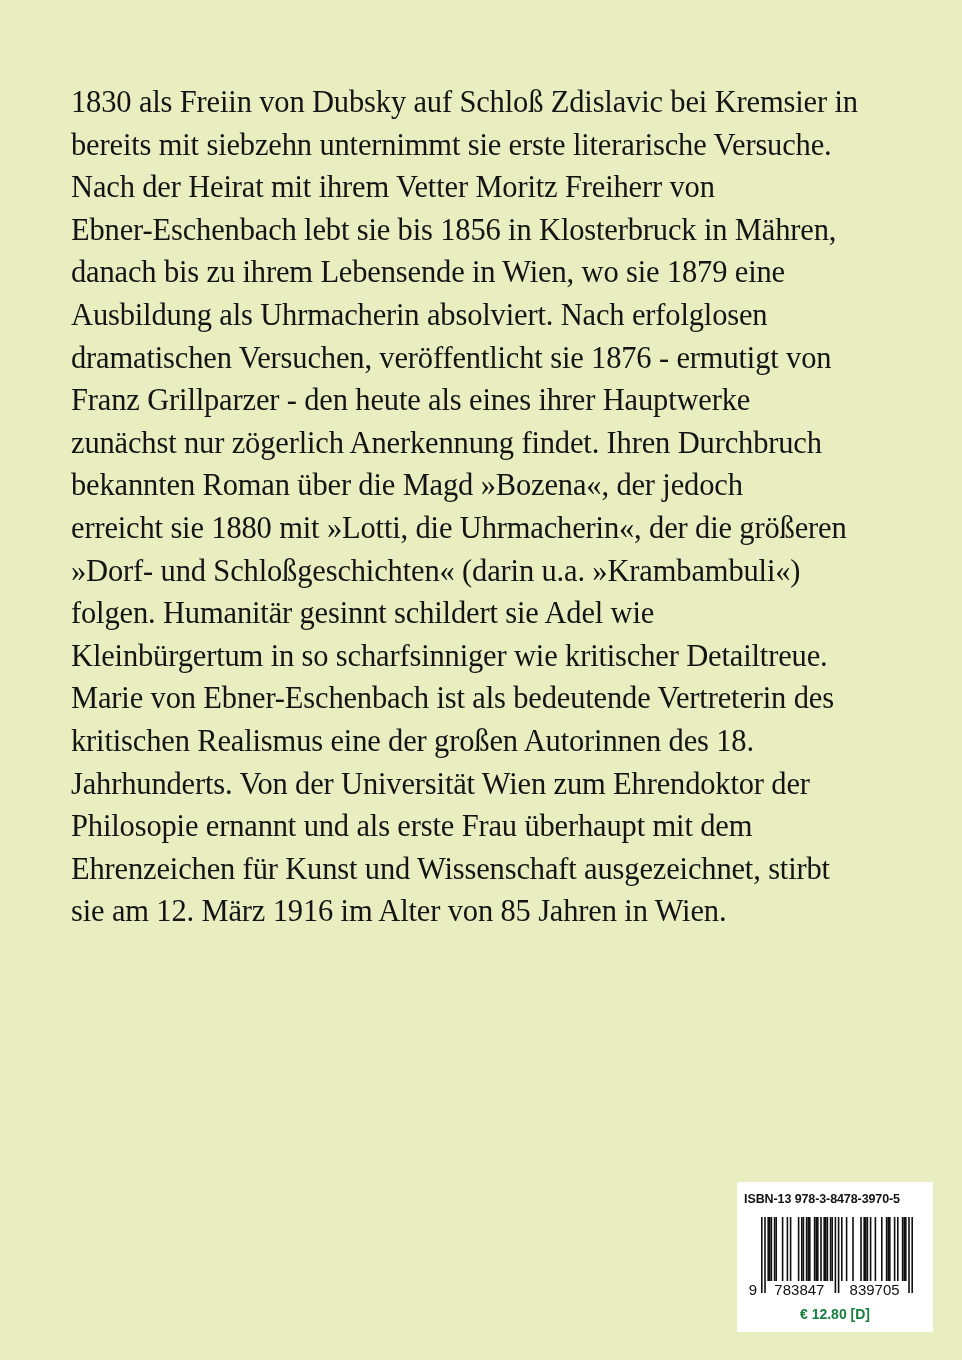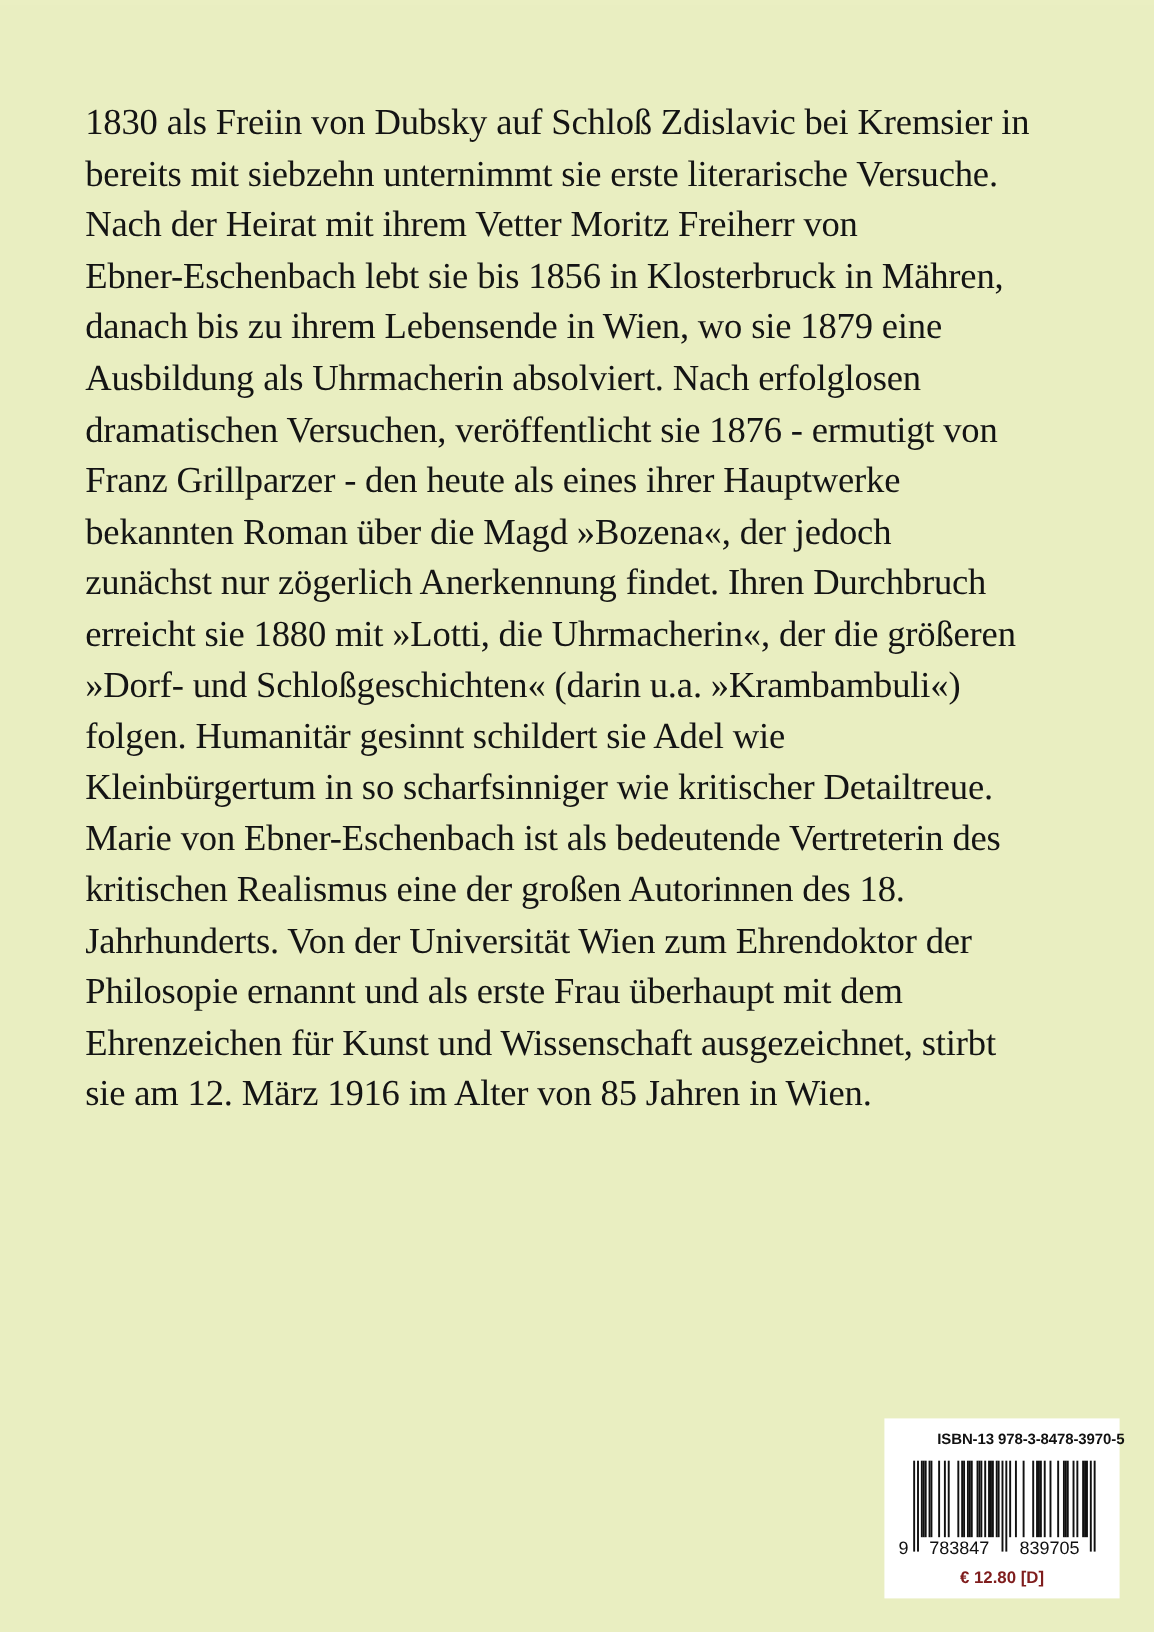--- a/index.html
+++ b/index.html
@@ -35,50 +35,49 @@
     background: #ffffff;
   }
   .isbn-label {
     position: absolute; left: 0; top: 10px; width: 170px;
     text-align: center;
     font-family: "Liberation Sans", "DejaVu Sans", sans-serif;
     font-weight: bold;
     font-size: 12.5px;
     color: #111;
     letter-spacing: -0.1px;
-    margin-left: 37px;
   }
   .barcode-svg {
     position: absolute; left: 8px; top: 35px;
   }
   .price-label {
     position: absolute; left: 0; top: 124px; width: 196px;
     text-align: center;
     font-family: "Liberation Sans", "DejaVu Sans", sans-serif;
     font-weight: bold;
     font-size: 14px;
-    color: #7f1d1d;
+    color: #15803d;
   }
 </style>
 </head>
 <body>
 
 <div class="page">
 
   <div class="blurb" id="blurb">
       <span class="line">1830 als Freiin von Dubsky auf Schloß Zdislavic bei Kremsier in</span>
       <span class="line">bereits mit siebzehn unternimmt sie erste literarische Versuche.</span>
       <span class="line">Nach der Heirat mit ihrem Vetter Moritz Freiherr von</span>
       <span class="line">Ebner-Eschenbach lebt sie bis 1856 in Klosterbruck in Mähren,</span>
       <span class="line">danach bis zu ihrem Lebensende in Wien, wo sie 1879 eine</span>
       <span class="line">Ausbildung als Uhrmacherin absolviert. Nach erfolglosen</span>
       <span class="line">dramatischen Versuchen, veröffentlicht sie 1876 - ermutigt von</span>
       <span class="line">Franz Grillparzer - den heute als eines ihrer Hauptwerke</span>
+      <span class="line">zunächst nur zögerlich Anerkennung findet. Ihren Durchbruch</span>
       <span class="line">bekannten Roman über die Magd »Bozena«, der jedoch</span>
-      <span class="line">zunächst nur zögerlich Anerkennung findet. Ihren Durchbruch</span>
       <span class="line">erreicht sie 1880 mit »Lotti, die Uhrmacherin«, der die größeren</span>
       <span class="line">»Dorf- und Schloßgeschichten« (darin u.a. »Krambambuli«)</span>
       <span class="line">folgen. Humanitär gesinnt schildert sie Adel wie</span>
       <span class="line">Kleinbürgertum in so scharfsinniger wie kritischer Detailtreue.</span>
       <span class="line">Marie von Ebner-Eschenbach ist als bedeutende Vertreterin des</span>
       <span class="line">kritischen Realismus eine der großen Autorinnen des 18.</span>
       <span class="line">Jahrhunderts. Von der Universität Wien zum Ehrendoktor der</span>
       <span class="line">Philosopie ernannt und als erste Frau überhaupt mit dem</span>
       <span class="line">Ehrenzeichen für Kunst und Wissenschaft ausgezeichnet, stirbt</span>
       <span class="line">sie am 12. März 1916 im Alter von 85 Jahren in Wien.</span>

